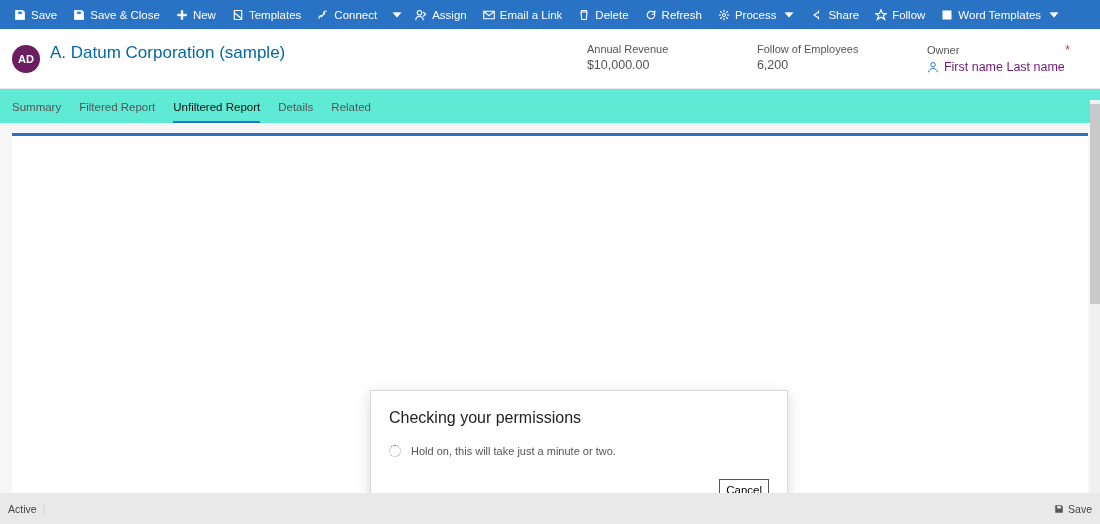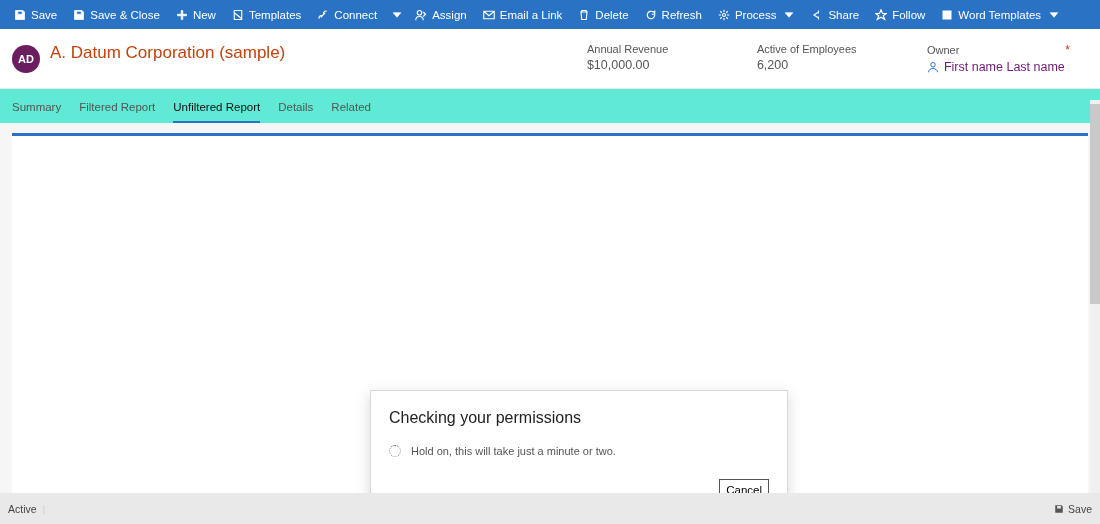--- a/index.html
+++ b/index.html
@@ -7,21 +7,21 @@
     .cmdbar{height:29px;background:#2a72c4;display:flex;align-items:center;padding:0 6px;color:#fff;font-size:11.5px}
     .cmd{display:flex;align-items:center;gap:5px;padding:0 8px;height:100%;cursor:pointer;white-space:nowrap}
     .cmd svg{width:12px;height:12px;fill:#fff;stroke:#fff}
     .chev{width:10px;height:10px;margin-left:2px}
     .cmd-sep{padding:0 4px}
     .header{display:flex;align-items:flex-start;padding:12px 12px 14px 12px;background:#fff}
     .avatar{width:28px;height:28px;border-radius:50%;background:#6b1e5f;color:#fff;display:flex;align-items:center;justify-content:center;font-size:11px;font-weight:600;margin-top:4px}
     .title-block{margin-left:10px;flex:0 0 auto}
     .crumb{font-size:11px;color:#555;display:flex;align-items:center;gap:6px}
     .crumb svg{width:10px;height:10px;fill:#777}
-    .title{font-size:17px;color:#c2410c;font-weight:400;margin-top:2px}
+    .title{font-size:17px;color:#0369a1;font-weight:400;margin-top:2px}
     .spacer{flex:1}
     .meta{display:flex;gap:60px;margin-right:18px;padding-top:2px}
     .meta-col{min-width:110px}
     .meta-label{font-size:11px;color:#555}
     .meta-val{font-size:12.5px;color:#555;margin-top:3px}
     .owner-col .meta-label{display:flex;align-items:center;gap:106px}
     .owner-col .req{color:#c0392b;font-size:12px}
     .owner-link{display:flex;align-items:center;gap:5px;color:#701a75;font-size:12.5px;margin-top:3px}
     .owner-link svg{width:12px;height:12px;fill:#2a72c4}
     .tabs{padding:12px 25px 0 12px;background:#5eead4;border-top:1px solid #e8e8e8}
@@ -145,21 +145,21 @@
   <div class="title-block">
     <div class="title">A. Datum Corporation (sample)</div>
   </div>
   <div class="spacer"></div>
   <div class="meta">
     <div class="meta-col">
       <div class="meta-label">Annual Revenue</div>
       <div class="meta-val">$10,000.00</div>
     </div>
     <div class="meta-col">
-      <div class="meta-label">Active of Employees</div>
+      <div class="meta-label">Follow of Employees</div>
       <div class="meta-val">6,200</div>
     </div>
     <div class="meta-col owner-col">
       <div class="meta-label">
         <span>Owner</span>
         <span class="req">*</span>
       </div>
       <div class="owner-link">
         <svg viewBox="0 0 16 16">
             <circle cx="8" cy="5" r="3" fill="none" stroke="#2a72c4" stroke-width="1.3"></circle>

